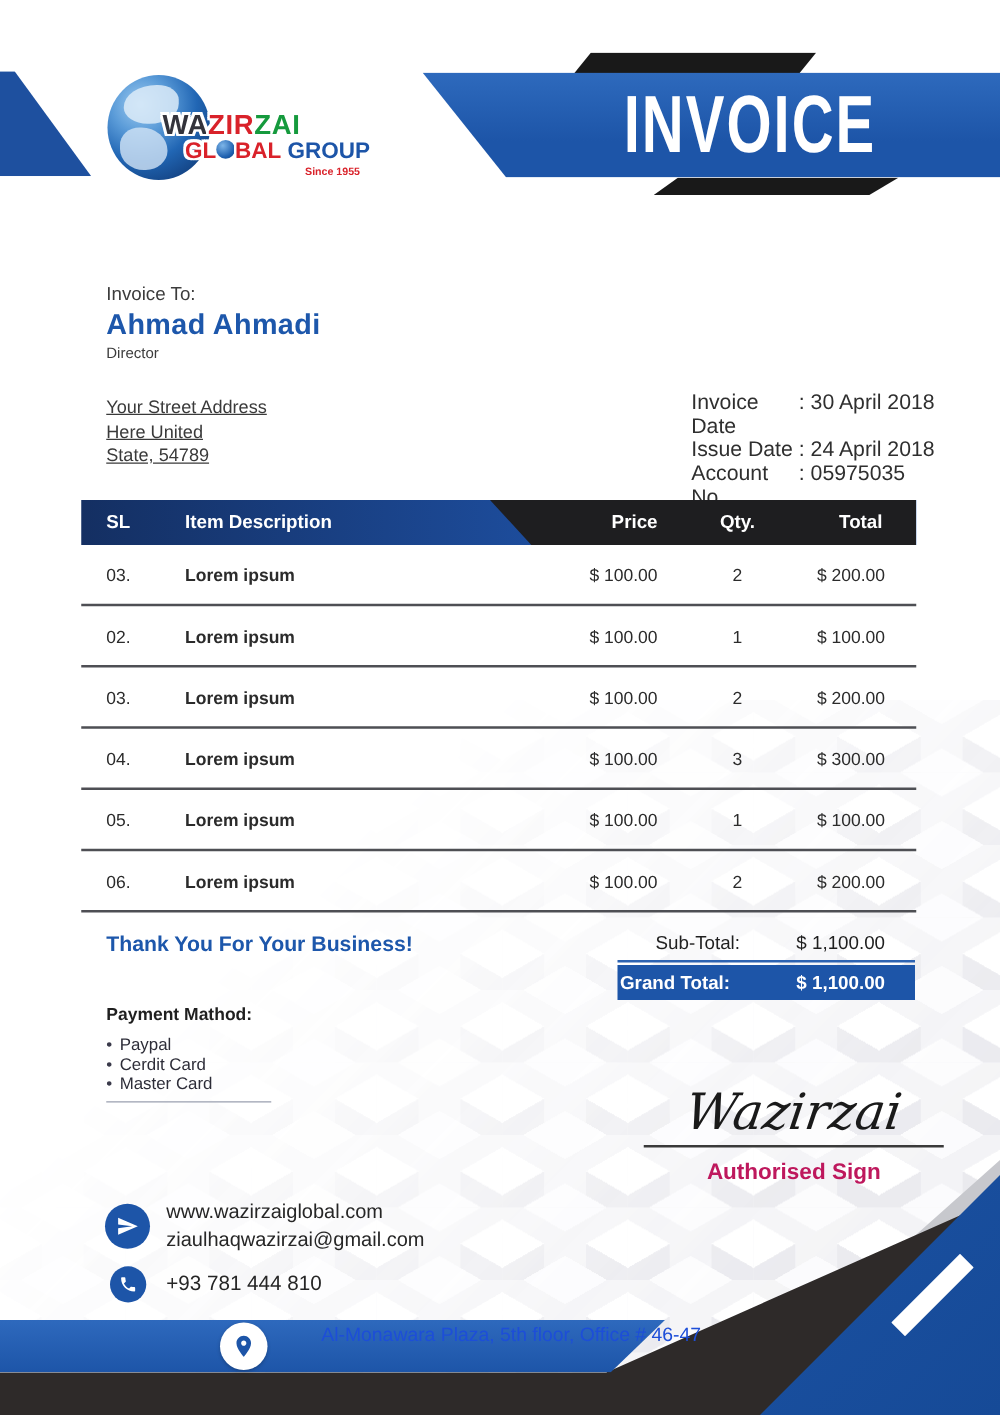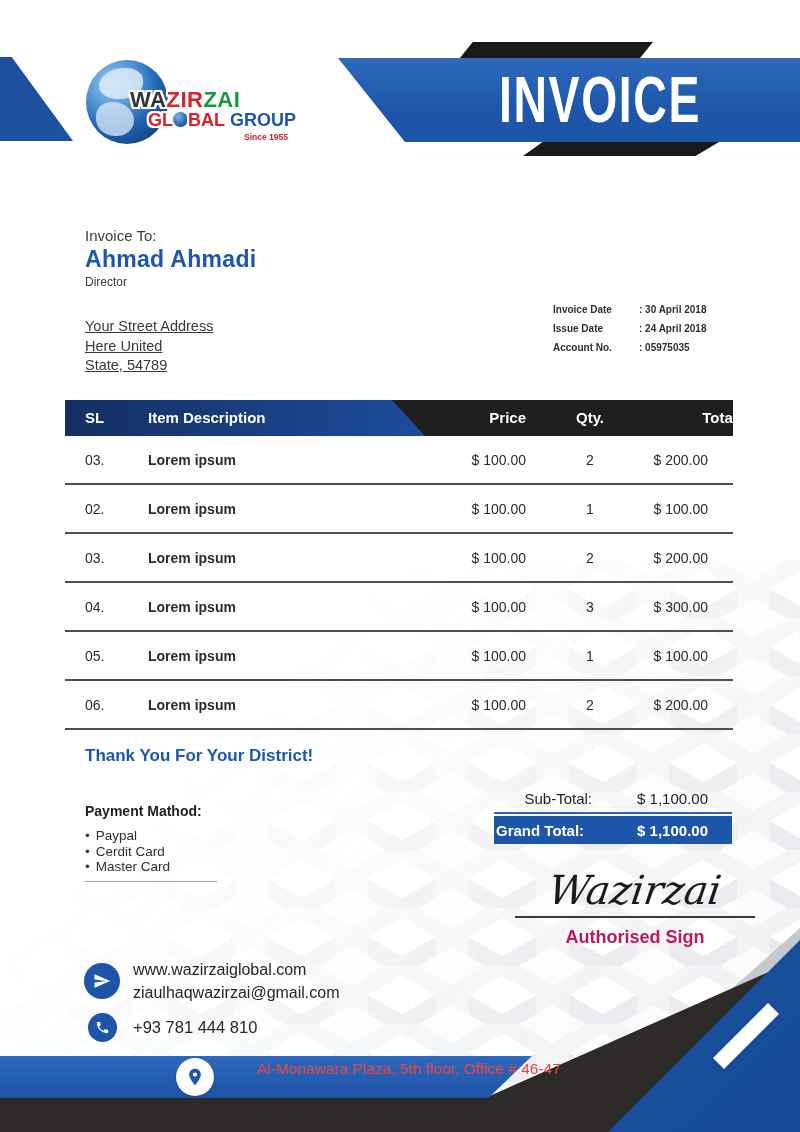--- a/index.html
+++ b/index.html
@@ -51,44 +51,44 @@
     background:#191919; clip-path:polygon(10% 0,100% 0,88% 100%,0 100%); z-index:1; }
   .invoice-title { position:absolute; left:440px; top:64px; width:320px; height:72px; z-index:3;
     line-height:72px; text-align:center; color:#fff; font-size:58px; font-weight:700;
     letter-spacing:2px; transform:scale(.8,1.12); transform-origin:center; white-space:nowrap; }
   
   .billto { position:absolute; left:85px; top:227px; z-index:2; }
   .billto-label { font-size:15px; color:#3c3c3c; }
   .billto-name { font-size:23px; font-weight:700; color:#1d57ab; margin-top:2px; letter-spacing:.3px; }
   .billto-role { font-size:12px; color:#3c3c3c; margin-top:2px; }
   .addr { position:absolute; left:85px; top:317px; font-size:14.5px; color:#3a3a3a; line-height:19.5px; z-index:2;text-decoration:underline; }
-  .meta { position:absolute; left:553px; top:300px; font-size:10px; color:#2f2f2f; z-index:2;font-weight:bold; }
+  .meta { position:absolute; left:553px; top:312px; font-size:17px; color:#2f2f2f; z-index:2; }
   .meta-row { display:flex; line-height:19px; }
   .meta-label { width:86px; }
   
   .table { position:absolute; left:65px; top:400px; width:668px; z-index:2; }
   .thead { position:relative; height:36px;
     background:linear-gradient(90deg,#142f62 0%,#1d4d9d 55%,#2e6ac6 100%); }
   .thead-black { position:absolute; top:0; left:327px; right:0; bottom:0;
     background:#1e1e20; clip-path:polygon(0 0,100% 0,100% 100%,9.7% 100%); }
   .thead span { position:absolute; z-index:1; color:#fff; font-weight:700; font-size:15px; line-height:36px; }
   .th-sl { left:20px; } .th-desc { left:83px; }
   .th-price { left:365px; width:96px; text-align:right; }
   .th-qty { left:500px; width:50px; text-align:center; }
-  .th-total { left:572px; width:100px; text-align:right; }
+  .th-total { left:541px; width:100px; text-align:right; }
   .trow { position:relative; height:49px; border-bottom:2px solid #4e4f54; background:transparent; }
   .trow span { position:absolute; line-height:48px; font-size:14px; color:#2b2b2b; }
   .td-sl { left:20px; } 
   .td-desc { left:83px; font-weight:700; font-size:15px; color:#1c1c1c; }
   .td-price { left:365px; width:96px; text-align:right; }
   .td-qty { left:500px; width:50px; text-align:center; }
   .td-total { left:543px; width:100px; text-align:right; }
   
   .thanks { position:absolute; left:85px; top:746px; font-size:17px; font-weight:700; color:#1d57ab; z-index:2; }
-  .totals { position:absolute; left:494px; top:741px; width:238px; font-size:15px; color:#1f1f1f; z-index:2;margin-top:44px; }
+  .totals { position:absolute; left:494px; top:741px; width:238px; font-size:15px; color:#1f1f1f; z-index:2; }
   .t-row { display:flex; align-items:center; height:29px; }
   .t-row.sub { border-bottom:2px solid #2d63b2; }
   .t-label { width:98px; text-align:right; }
   .t-value { flex:1; text-align:right; padding-right:24px; }
   .t-row.grand { background:#1d55a8; color:#fff; font-weight:700; height:28px; margin-top:2px; }
   .t-row.grand .t-label { width:auto; padding-left:2px; text-align:left; }
   
   .payment { position:absolute; left:85px; top:803px; width:170px; z-index:2; }
   .payment-title { font-size:14px; font-weight:700; color:#1f1f1f; margin-bottom:9px; }
   .pm-item { font-size:13.5px; line-height:15.5px; color:#2d2d38; }
@@ -116,21 +116,21 @@
     background:linear-gradient(135deg,#2f6cc2 0%,#1d55a8 45%,#164a97 100%);
     clip-path:polygon(800px 68px, 800px 260px, 608px 260px); }
   .f-white-stripe { position:absolute; inset:0; background:#ffffff;
     clip-path:polygon(768px 131px, 779px 142px, 724px 197px, 713px 186px); }
   .f-band { position:absolute; left:0; top:1056px; width:532px; height:42px; z-index:3;
     background:linear-gradient(180deg,#2e69bd,#1d55a8);
     clip-path:polygon(0 0,100% 0,91.8% 100%,0 100%); }
   .f-pin { position:absolute; left:176px; top:1058px; width:38px; height:38px; border-radius:50%;
     background:#fff; display:flex; align-items:center; justify-content:center; z-index:4;
     box-shadow:0 1px 3px rgba(0,0,0,.25); }
-  .f-addr { position:absolute; left:257px; top:1060px; color:#ef4444; font-size:15.5px; line-height:18.5px; z-index:4; }
+  .f-addr { position:absolute; left:257px; top:1060px; color:#1d4ed8; font-size:15.5px; line-height:18.5px; z-index:4; }
 </style>
 </head>
 <body>
 
 <div class="page">
 
   <div class="cubes"></div>
 
   <div class="corner-wedge"></div>
 
@@ -222,21 +222,21 @@
     </div>
     <div class="trow">
       <span class="td-sl">06.</span>
       <span class="td-desc">Lorem ipsum</span>
       <span class="td-price">$ 100.00</span>
       <span class="td-qty">2</span>
       <span class="td-total">$ 200.00</span>
     </div>
   </div>
 
-  <div class="thanks">Thank You For Your District!</div>
+  <div class="thanks">Thank You For Your Business!</div>
 
   <div class="totals">
     <div class="t-row sub">
       <span class="t-label">Sub-Total:</span>
       <span class="t-value">$ 1,100.00</span>
     </div>
     <div class="t-row grand">
       <span class="t-label">Grand Total:</span>
       <span class="t-value">$ 1,100.00</span>
     </div>

